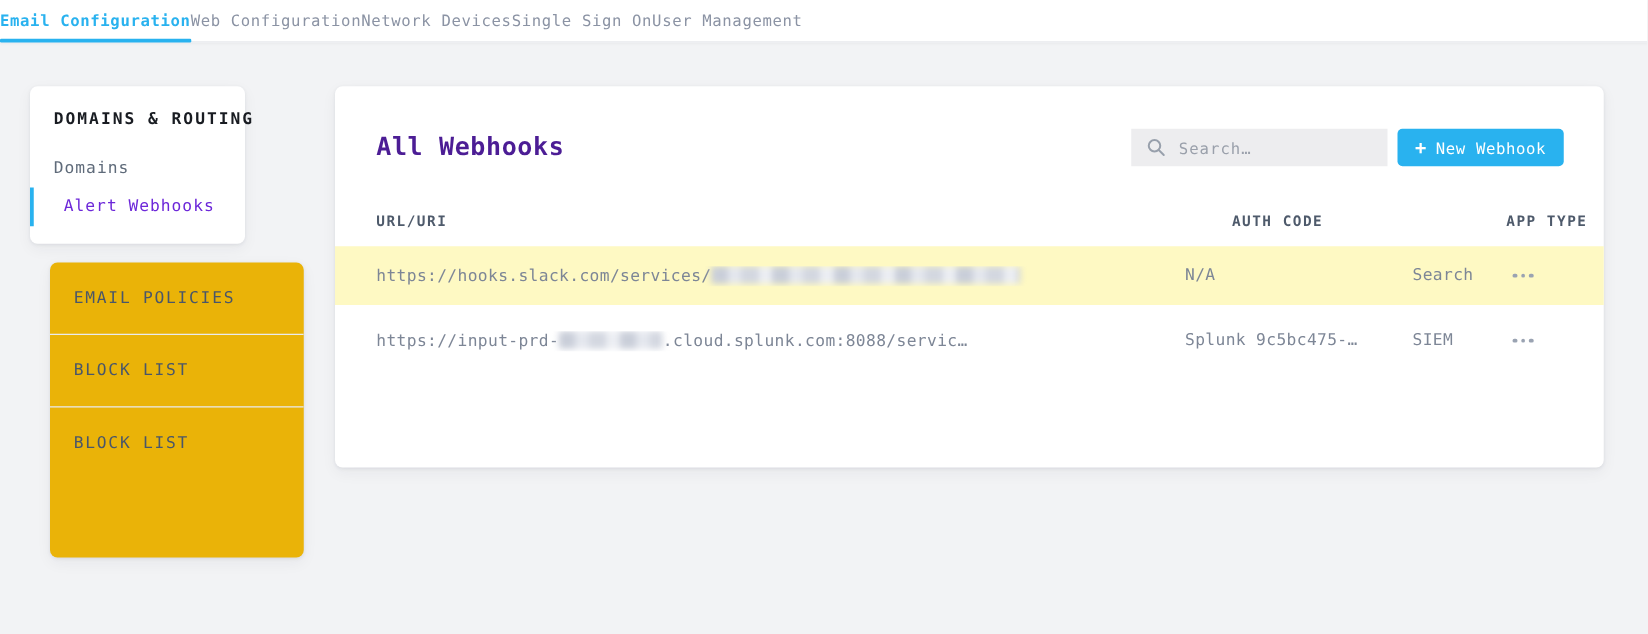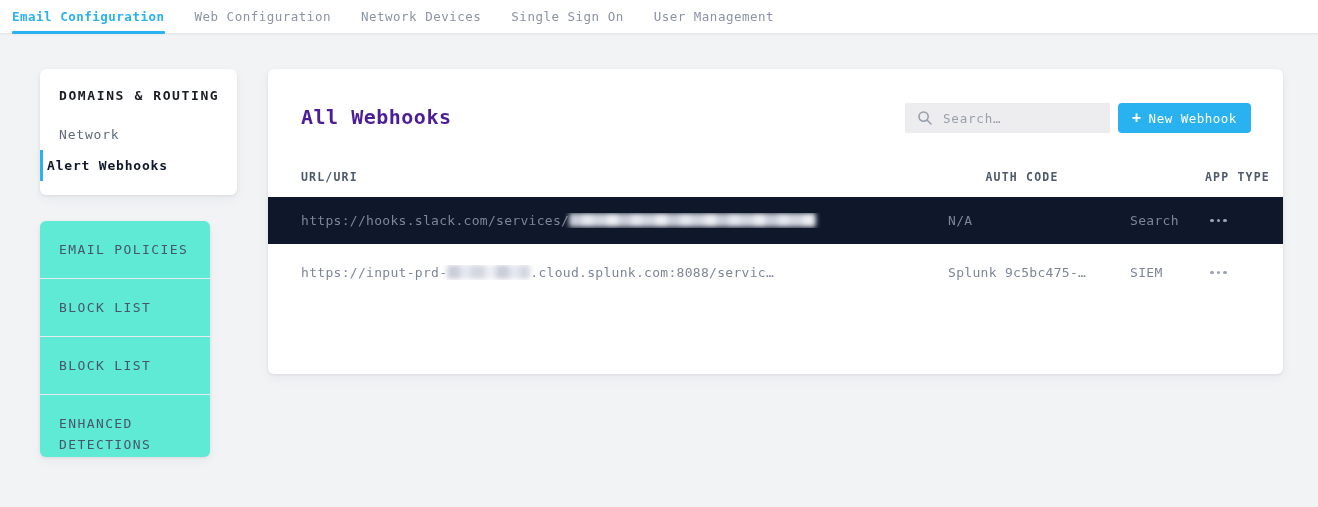--- a/index.html
+++ b/index.html
@@ -14,63 +14,62 @@
   .topnav {
     position: absolute; left: 0; top: 0; width: 1318px; height: 34px;
     background: #ffffff;
     border-bottom: 1px solid #e7e9ed;
     box-shadow: 0 1px 2px rgba(0,0,0,0.04);
     display: flex; align-items: stretch;
     z-index: 5;
   }
   .tab {
     display: inline-flex; align-items: center;
-    margin-left: 30px;
     font-size: 12.5px; letter-spacing: 0.5px;
     color: #8b93a4;
     position: relative;
     cursor: pointer;
     white-space: nowrap;
   }
-  .tab:first-child { margin-left: 12px; }
+  .tab:first-child { margin-left: 0; }
   .tab.active { color: #29b2ef; font-weight: bold; }
   .tab.active::after {
     content: ""; position: absolute; left: 0; right: 0; bottom: -1px;
     height: 3px; background: #29b2ef; border-radius: 1px;
   }
 
   
   .card {
     position: absolute;
     background: #ffffff;
     border-radius: 6px;
     box-shadow: 0 1px 3px rgba(30,40,60,0.08), 0 4px 12px rgba(30,40,60,0.05);
   }
 
   
-  .routing-card { left: 40px; top: 69px; width: 197px; height: 126px; padding-top: 19px; }
+  .routing-card { left: 24px; top: 69px; width: 172px; height: 126px; padding-top: 19px; }
   .routing-title {
     padding-left: 19px;
     font-size: 13px; font-weight: bold; color: #191c22;
     letter-spacing: 1.6px; white-space: nowrap;
   }
   .routing-items { margin-top: 16px; }
   .routing-item {
     height: 31px; display: flex; align-items: center;
     padding-left: 19px;
     font-size: 13px; letter-spacing: 0.8px; color: #5f6b7a;
     cursor: pointer; white-space: nowrap;
   }
   .routing-item.active {
-    color: #0f172a; font-weight: bold;
-    border-left: 3px solid #29b2ef; padding-left: 4px;
-  }
-
-  
-  .policy-card { left: 40px; top: 221px; width: 170px; height: 236px; background: #5eead4; overflow: hidden; }
+    color: #6d28d9; font-weight: normal;
+    border-left: 3px solid #29b2ef; padding-left: 24px;
+  }
+
+  
+  .policy-card { left: 40px; top: 210px; width: 203px; height: 236px; background: #eab308; overflow: hidden; }
   .policy-item {
     padding: 18px 19px;
     font-size: 13px; letter-spacing: 1.4px; color: #49566a;
     line-height: 21px;
     border-bottom: 1px solid #e9ebef;
     cursor: pointer;
   }
   .policy-item:last-child { border-bottom: none; }
 
   
@@ -111,21 +110,21 @@
   .col-url  { width: 647px; flex: none; }
   .col-auth { width: 182px; flex: none; }
   .col-app  { width: 78px;  flex: none; }
   .col-actions { flex: none; display: flex; align-items: center; }
 
   .trow {
     position: absolute; left: 0; width: 100%;
     display: flex; align-items: center; padding-left: 33px;
     font-size: 13px; color: #7d8696; letter-spacing: 0.3px;
   }
-  .trow-1 { top: 128px; height: 47px; background: #0f172a; }
+  .trow-1 { top: 128px; height: 47px; background: #fef9c3; }
   .trow-2 { top: 180px; height: 47px; }
   .trow .cell { white-space: nowrap; overflow: hidden; }
 
   .redacted {
     display: inline-block; height: 14px; border-radius: 2px;
     vertical-align: -2px;
     background: repeating-linear-gradient(90deg,
       #c9ced9 0px, #c9ced9 13px,
       #e4e7ee 13px, #e4e7ee 24px,
       #d3d7e0 24px, #d3d7e0 38px,
@@ -145,30 +144,29 @@
   <div class="tab active">Email Configuration</div>
   <div class="tab">Web Configuration</div>
   <div class="tab">Network Devices</div>
   <div class="tab">Single Sign On</div>
   <div class="tab">User Management</div>
 </nav>
 
 <aside class="card routing-card">
   <div class="routing-title">DOMAINS &amp; ROUTING</div>
   <div class="routing-items">
-    <div class="routing-item">Network</div>
+    <div class="routing-item">Domains</div>
     <div class="routing-item active">Alert Webhooks</div>
   </div>
 </aside>
 
 <aside class="card policy-card">
   <div class="policy-item">EMAIL POLICIES</div>
   <div class="policy-item">BLOCK LIST</div>
   <div class="policy-item">BLOCK LIST</div>
-  <div class="policy-item">ENHANCED DETECTIONS</div>
 </aside>
 
 <main class="card main-card">
   <h1 class="main-title">All Webhooks</h1>
 
   <div class="search-wrap">
     <svg width="16" height="16" viewBox="0 0 16 16">
       <circle cx="6.6" cy="6.6" r="4.6" fill="none" stroke="#98a0ac" stroke-width="1.6"></circle>
       <line x1="10.2" y1="10.2" x2="14" y2="14" stroke="#98a0ac" stroke-width="1.6" stroke-linecap="round"></line>
     </svg>

